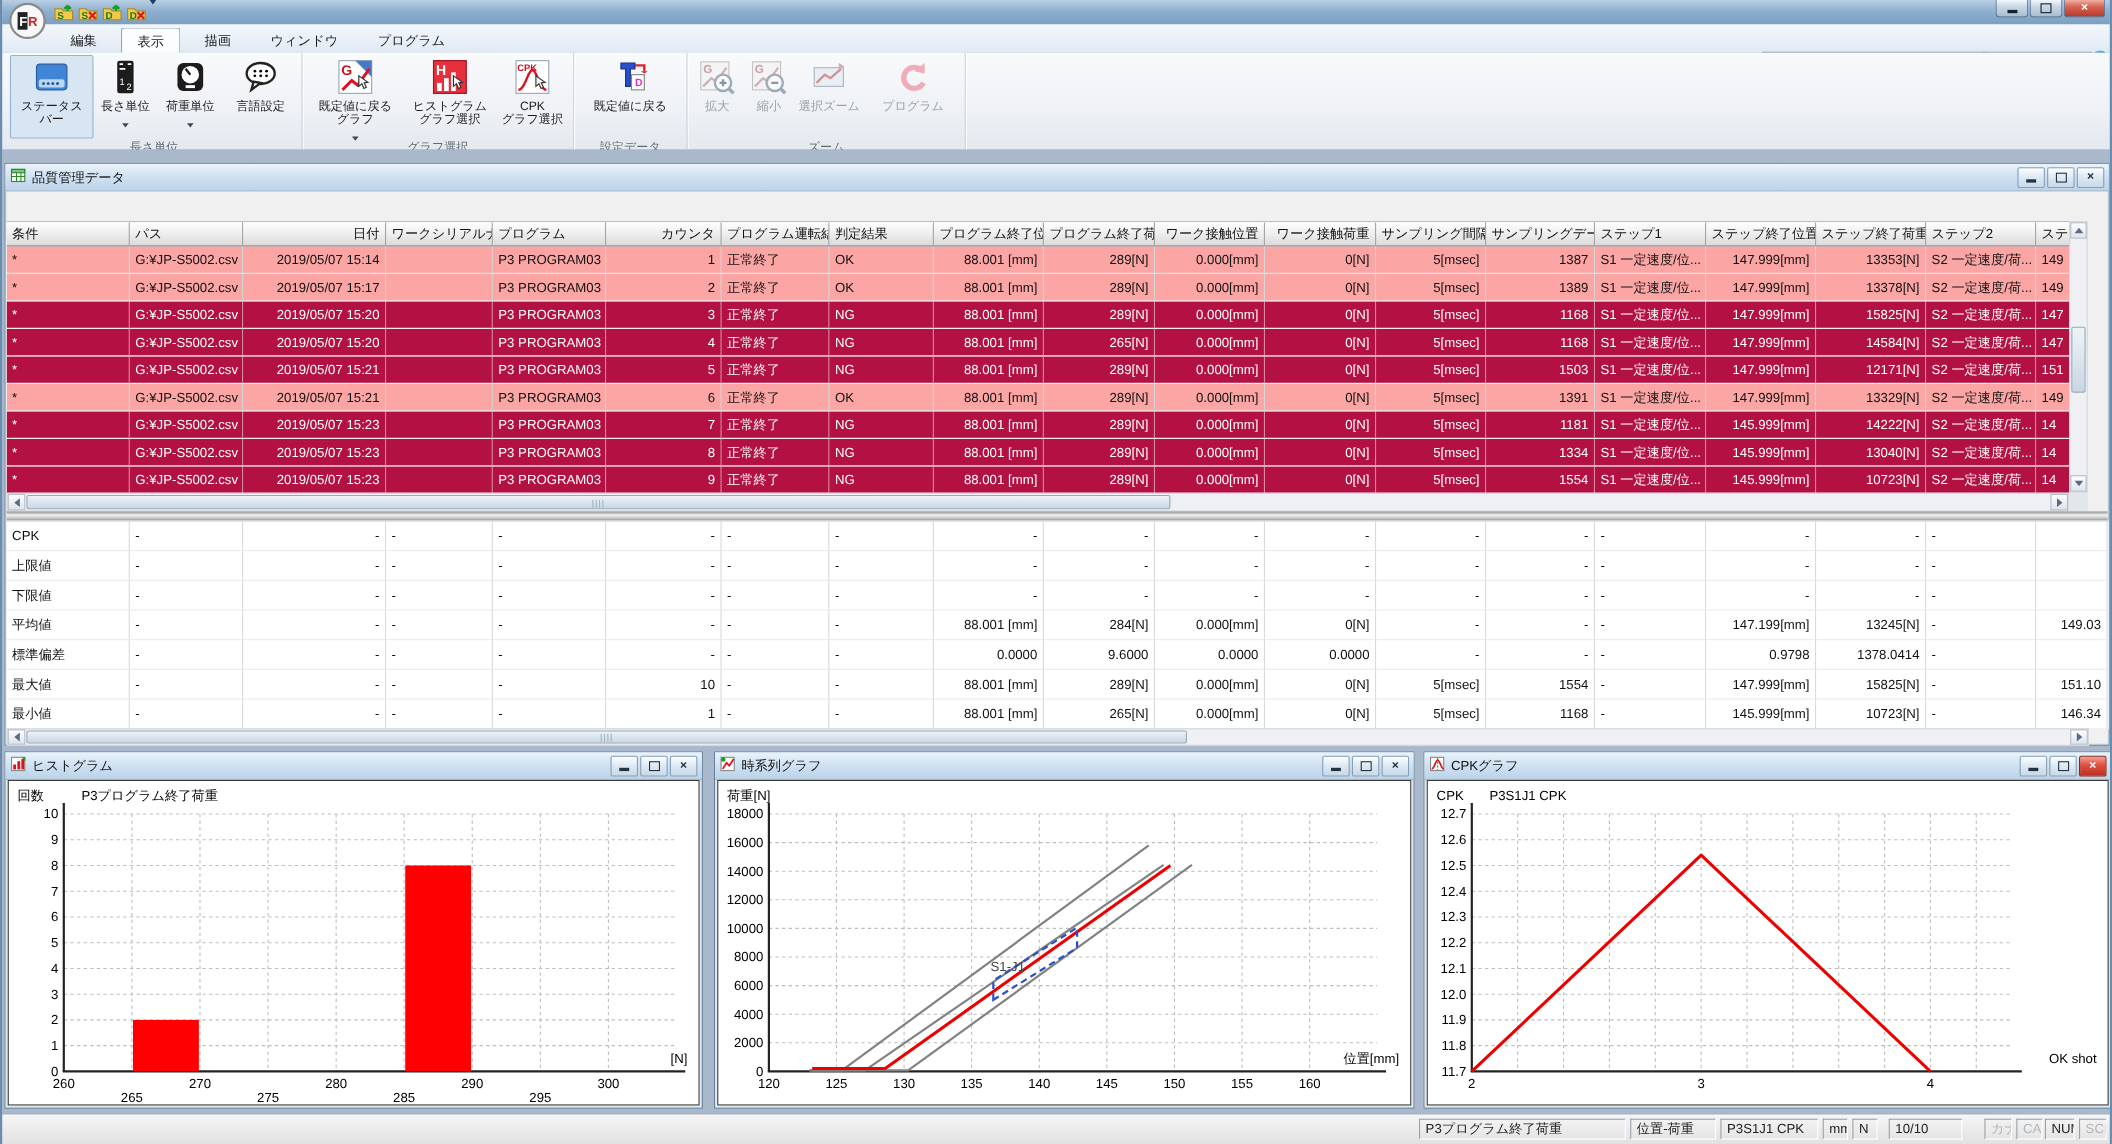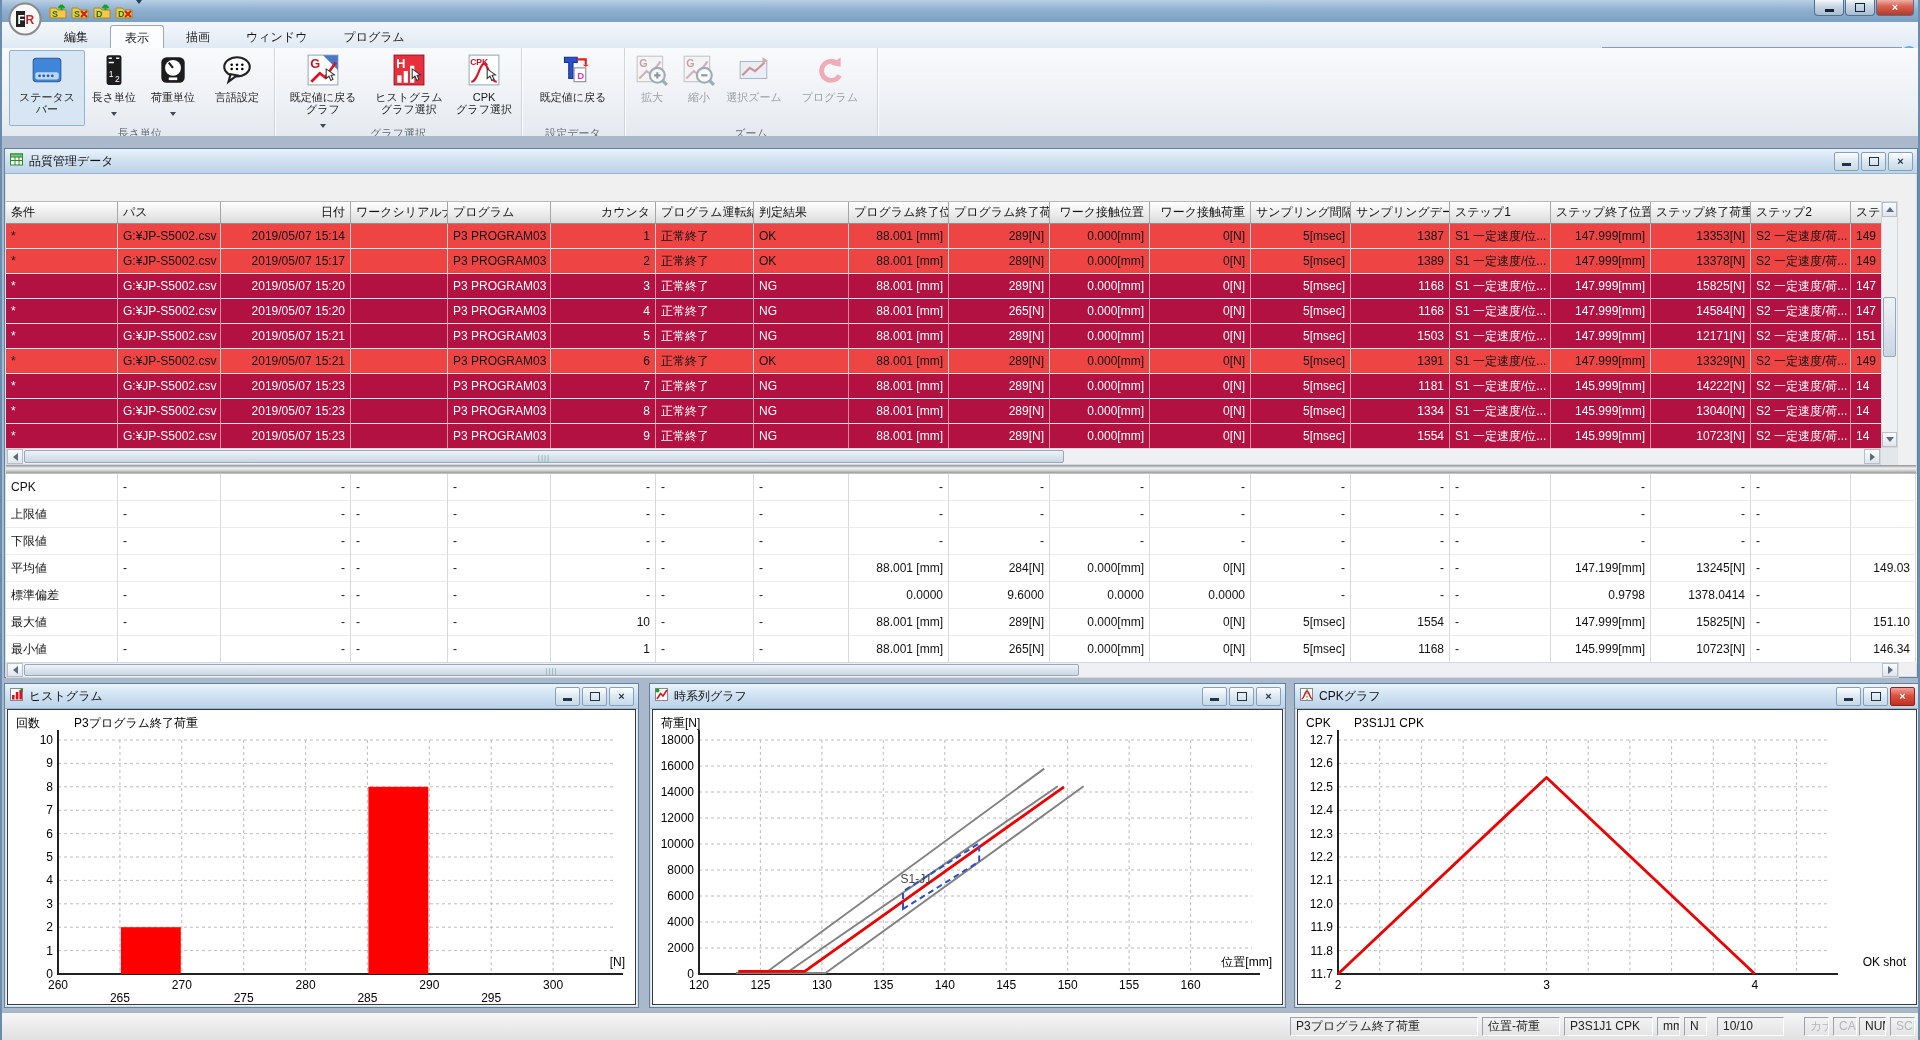--- a/index.html
+++ b/index.html
@@ -52,21 +52,21 @@
   .wt-label{white-space:nowrap;margin-left:4px;color:#111;}
   .wspacer{flex:1;}
   .mdibtn{width:23px;height:17px;border:1px solid #87a0b8;border-radius:2px;margin-left:2px;color:#234;
           background:linear-gradient(#fdfeff,#dce8f2 50%,#c8d9e8);display:flex;align-items:center;justify-content:center;}
   .mdibtn.close-red{background:linear-gradient(#f4a098,#dd5040 45%,#c03020);color:#fff;border-color:#8c2418;}
   
   .dtable{position:absolute;left:1px;top:52px;width:1875px;height:247px;overflow:hidden;background:#fff;border-top:1px solid #b8b8b8;}
   .thead{height:22px;white-space:nowrap;background:linear-gradient(#ffffff,#ebebeb 55%,#d9d9d9);}
   .hcell{display:inline-block;vertical-align:top;box-sizing:border-box;height:22px;line-height:21px;padding:0 5px;
          overflow:hidden;white-space:nowrap;border-right:1px solid #a5a5a5;border-bottom:1px solid #8f8f8f;}
-  .trow{height:25px;white-space:nowrap;background:#ef4444;}
+  .trow{height:25px;white-space:nowrap;background:#fca5a5;}
   .dcell{display:inline-block;vertical-align:top;box-sizing:border-box;height:25px;line-height:24px;padding:0 5px;
          overflow:hidden;white-space:nowrap;border-right:1px solid #d4d4d4;border-bottom:1px solid #ececec;}
   .trow.ng{background:#b31142;color:#fff;}
   .trow.ng .dcell{border-right-color:rgba(255,255,255,.5);border-bottom-color:rgba(255,255,255,.9);}
   .stats{position:absolute;left:1px;top:324px;width:1911px;height:189px;overflow:hidden;background:#fff;border-top:1px solid #c0c0c0;}
   .srow{height:27px;white-space:nowrap;}
   .scell{display:inline-block;vertical-align:top;box-sizing:border-box;height:27px;line-height:26px;padding:0 5px;
          overflow:hidden;white-space:nowrap;border-right:1px solid #dadada;border-bottom:1px solid #ebebeb;}
   .splitter{position:absolute;left:1px;top:316px;width:1910px;height:8px;
             background:linear-gradient(#8f8f8f,#f2f2f2 40%,#cfcfcf 70%,#9a9a9a);}

